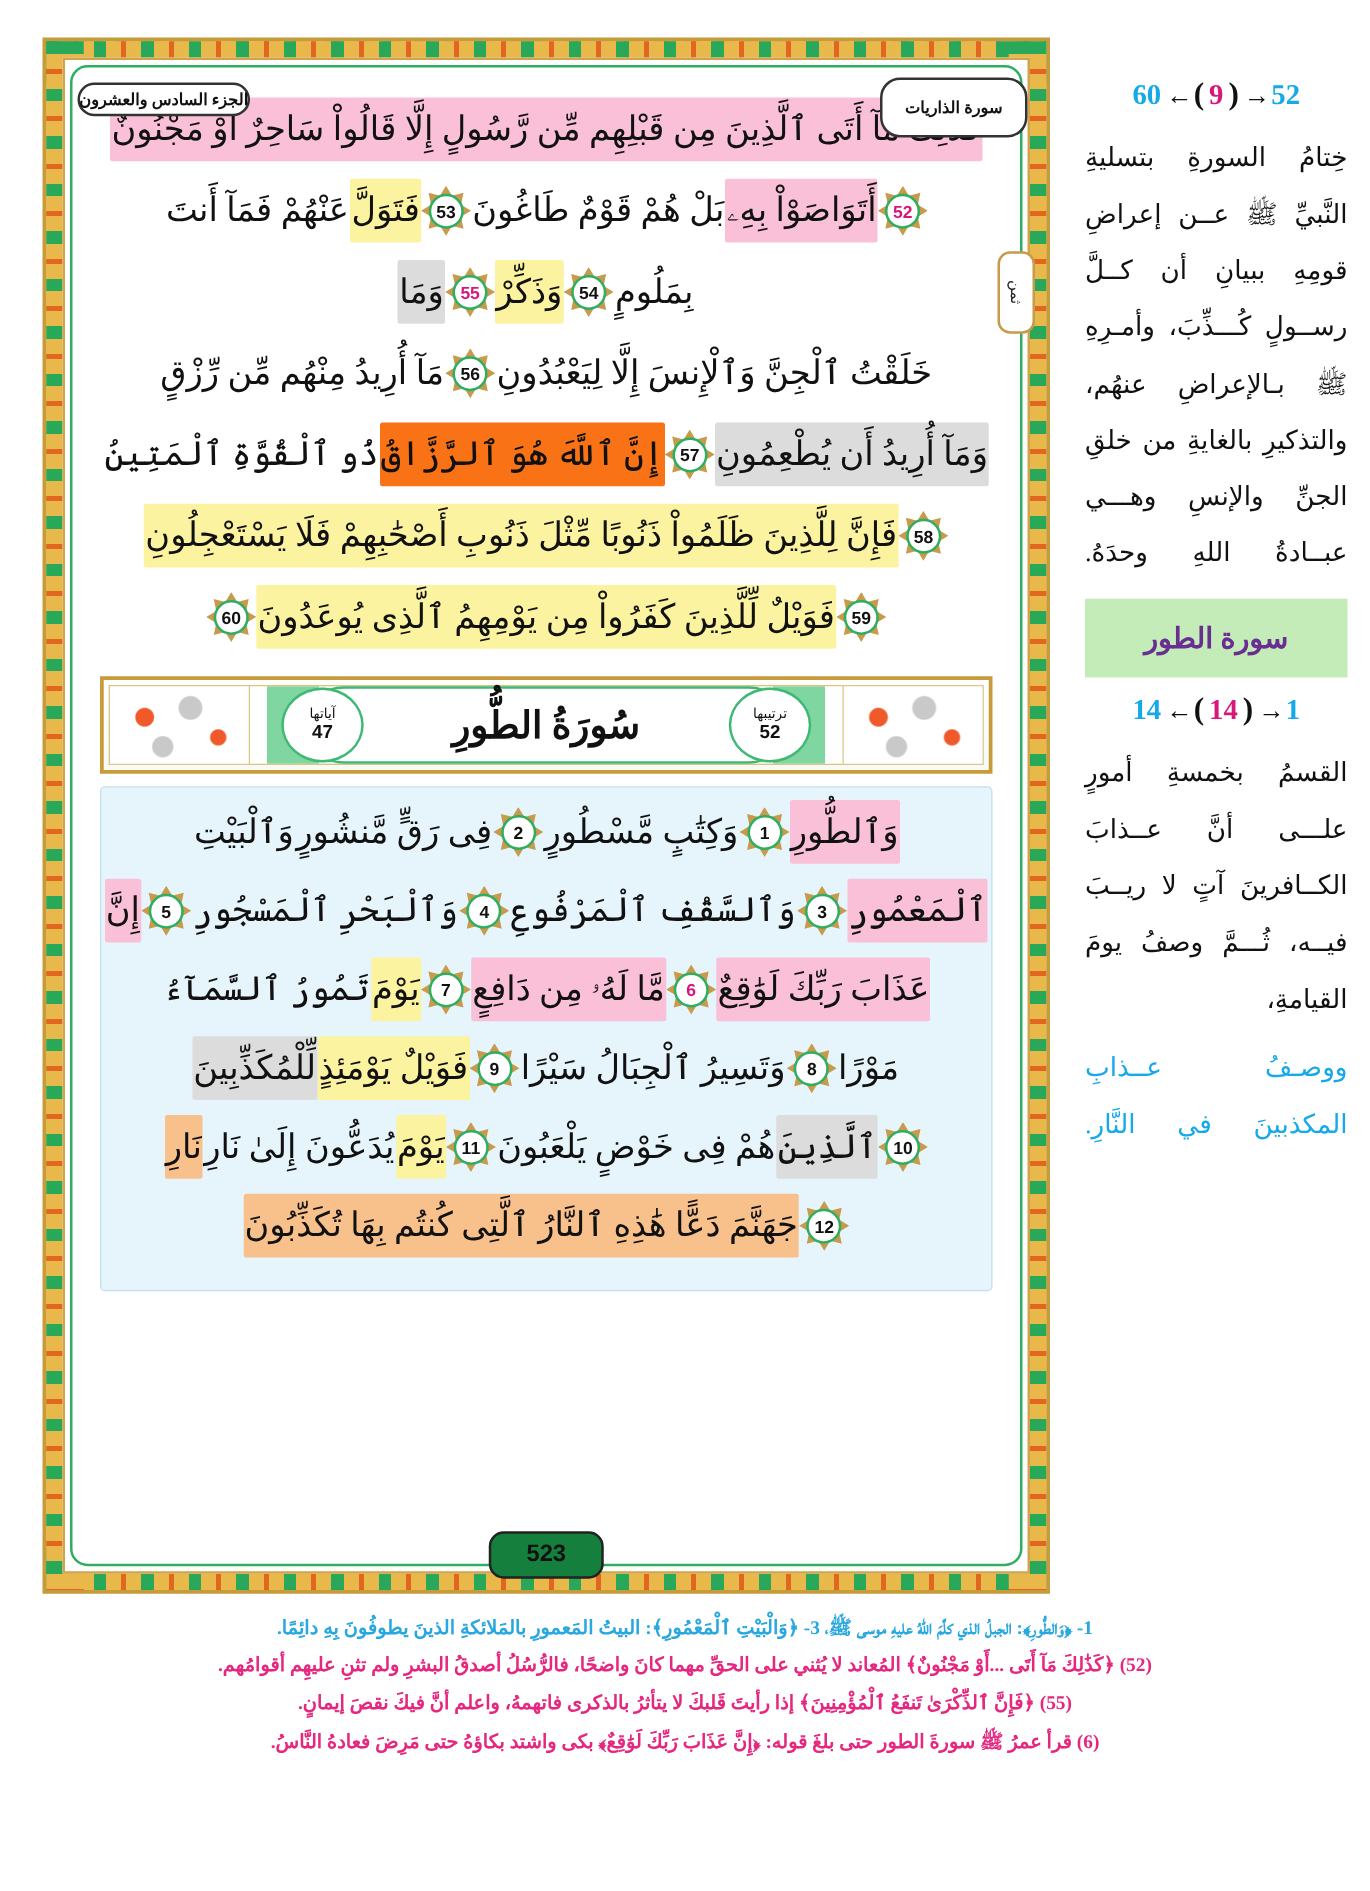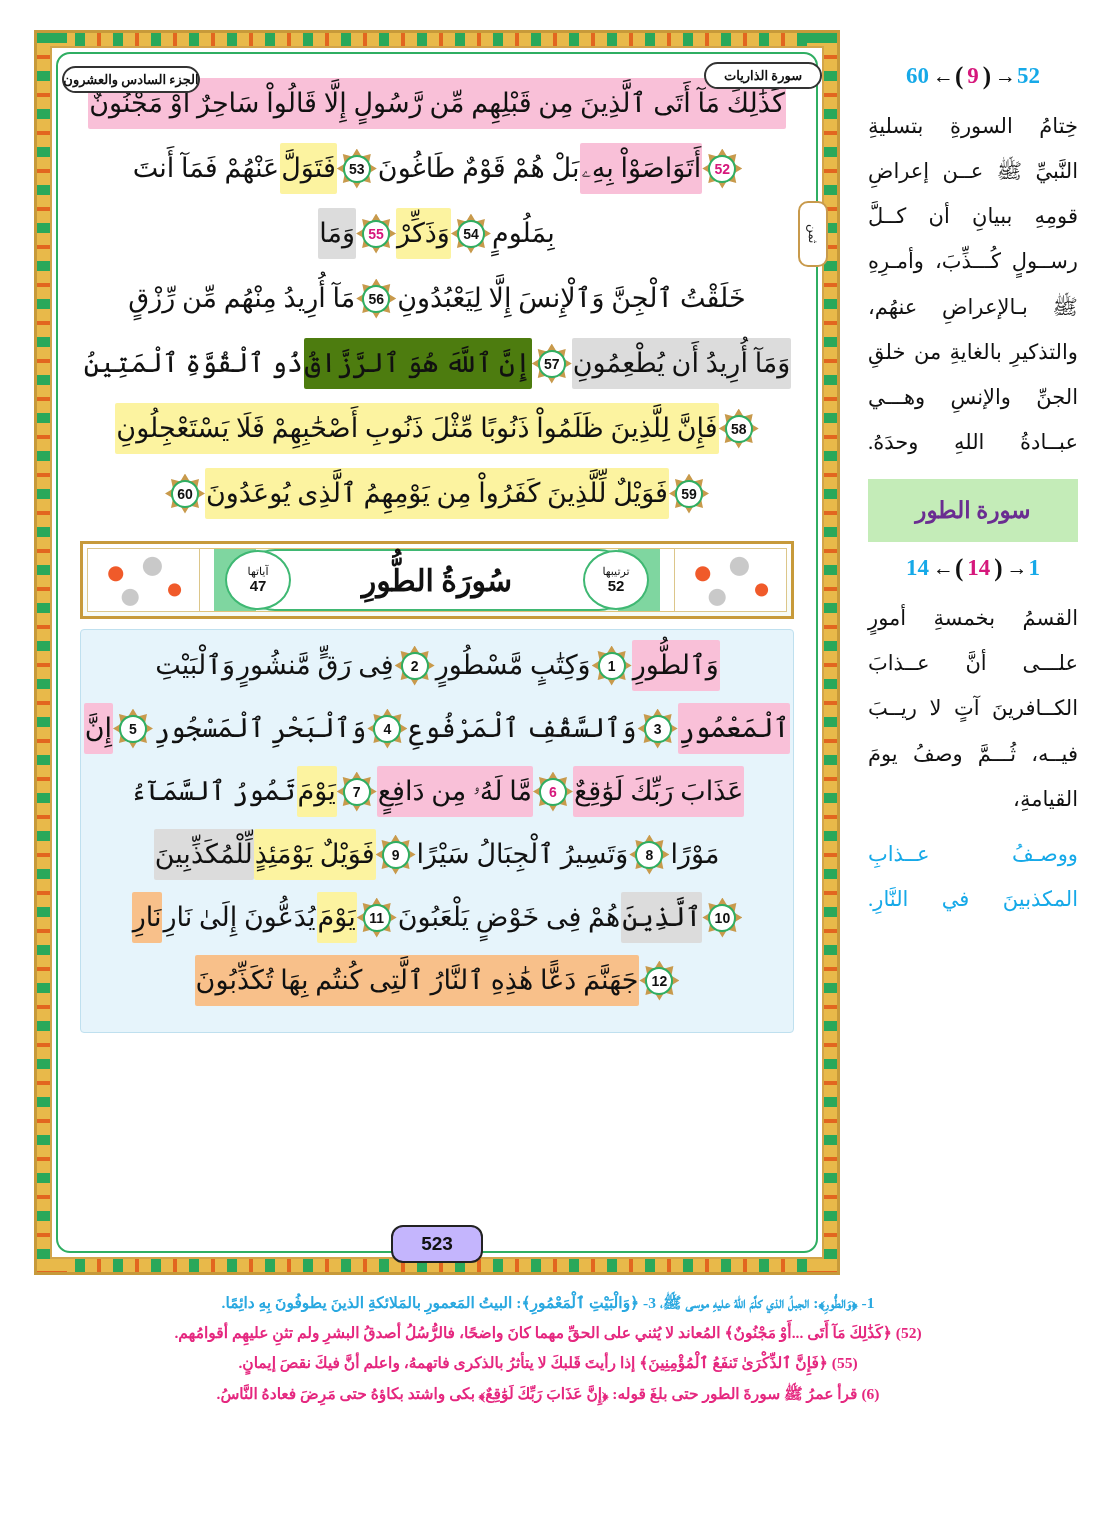--- a/index.html
+++ b/index.html
@@ -89,28 +89,28 @@
     border:2px solid #333;
     border-radius:16px;
     display:flex;align-items:center;justify-content:center;
     font-family:"Liberation Serif", serif;
     font-size:13px;font-weight:bold;color:#111;
     z-index:12;
     white-space:nowrap;
     padding:2px 6px;
     box-sizing:border-box;
   }
-  #surah-name-cartouche{ top:32px; right:18px; width:118px;height:27px; }
+  #surah-name-cartouche{ top:32px; right:18px; width:118px;height:48px; }
   #juz-cartouche{ top:36px; left:28px; width:138px;height:27px; }
 
   
   #page-number-badge{
     position:absolute;bottom:12px;left:50%;transform:translateX(-50%);
     width:88px;height:34px;
-    background:#c4b5fd;border:2px solid #222;border-radius:12px;
+    background:#15803d;border:2px solid #222;border-radius:12px;
     display:flex;align-items:center;justify-content:center;
     font-family:"Liberation Sans", sans-serif;
     font-size:19px;font-weight:bold;color:#111;
     z-index:14;
   }
 
   
   #text-body{
     position:absolute;
     left:46px;top:48px;right:46px;bottom:48px;
@@ -130,21 +130,21 @@
     white-space:nowrap;
     display:flex;
     align-items:center;
     justify-content:center;
     gap:0px;
   }
 
   .seg{ padding:12px 1px; border-radius:2px; display:inline-block;}
   .hl-pink  { background:#f9c0d8; }
   .hl-yellow{ background:#fcf3a0; }
-  .hl-blue  { background:#4d7c0f; }
+  .hl-blue  { background:#f97316; }
   .hl-grey  { background:#dcdcdc; }
   .hl-orange{ background:#f8c08a; }
   .hl-none  { background:transparent; }
 
   
   .ayah-num{
     display:inline-flex;align-items:center;justify-content:center;
     width:34px;height:34px;
     margin:0 3px;
     position:relative;

